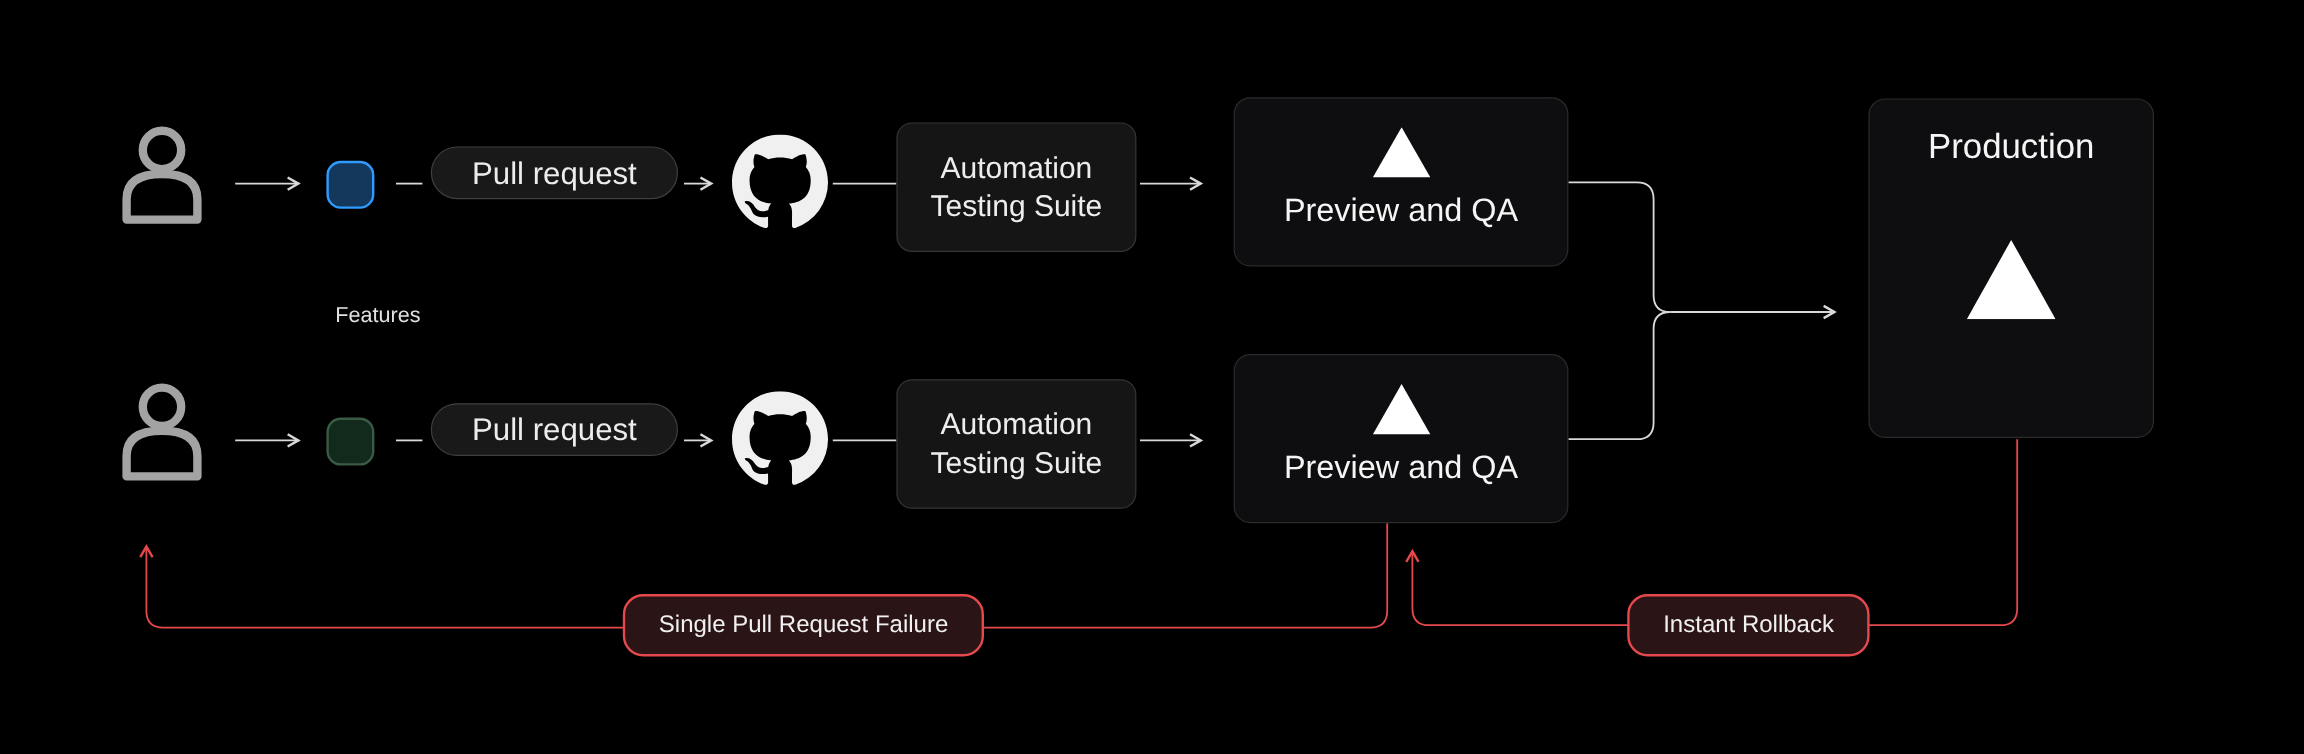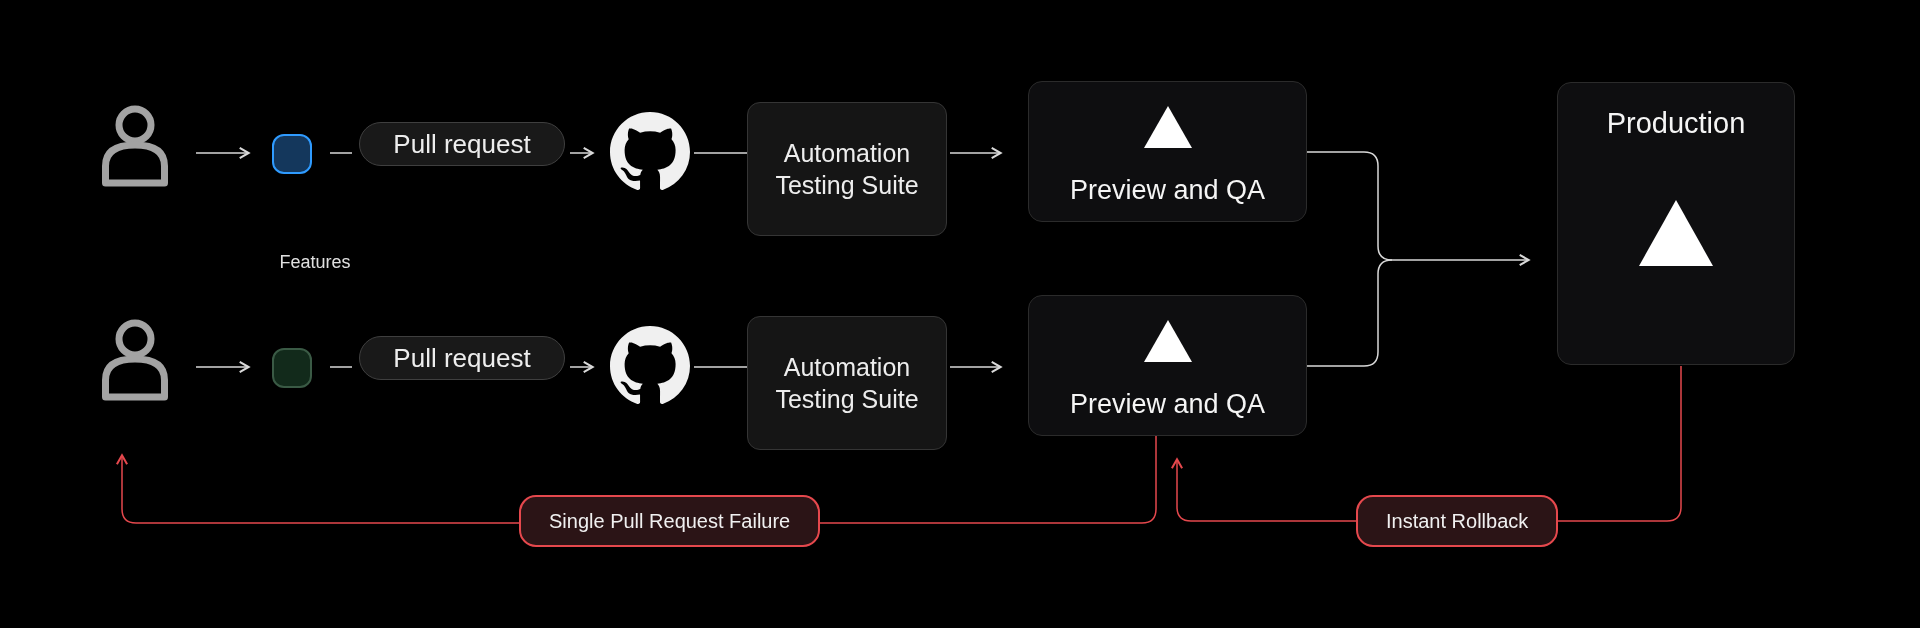--- a/index.html
+++ b/index.html
@@ -25,26 +25,26 @@
   .canvas{position:relative;width:1920px;height:628px;background:var(--background);overflow:hidden;}
   .canvas svg.connectors{position:absolute;left:0;top:0;z-index:1;}
   .node{position:absolute;z-index:2;box-sizing:border-box;display:flex;align-items:center;justify-content:center;}
   .person{width:70px;height:84px;}
   .branch-node{width:40px;height:40px;border-radius:12px;border:2.5px solid;}
   .branch-blue{background:var(--branch-blue-fill);border-color:var(--branch-blue-border);}
   .branch-green{background:var(--branch-green-fill);border-color:var(--branch-green-border);}
   .pr-pill{width:206px;height:44px;border-radius:31px;background:var(--pill-bg);
     border:1.5px solid var(--pill-border);color:var(--text);font-size:26px;}
   .github{width:80px;height:80px;}
-  .ats-box{width:200px;height:134px;border-radius:13px;background:var(--ats-bg);
+  .ats-box{width:200px;height:108px;border-radius:13px;background:var(--ats-bg);
     border:1px solid var(--ats-border);color:var(--text);font-size:25px;line-height:1.3;
     text-align:center;padding:0 14px;}
   .preview-box{width:279px;height:141px;border-radius:14px;background:var(--box-bg);
     border:1px solid var(--box-border);flex-direction:column;justify-content:flex-start;
-    color:#f5f5f5;font-size:27px;gap:15px;}
+    color:#f5f5f5;font-size:27px;}
   .preview-box .tri{margin-top:24px;}
   .preview-box .label{margin-top:12px;}
   .production-box{width:238px;height:283px;border-radius:14px;background:var(--box-bg);
     border:1px solid var(--box-border);flex-direction:column;justify-content:flex-start;
     color:#f5f5f5;font-size:29px;}
   .production-box .label{margin-top:24px;}
   .production-box .tri{margin-top:60px;}
   .features{color:#e0e0e0;font-size:18px;z-index:2;position:absolute;transform:translateX(-50%);margin-left:23px;}
   .red-pill{height:52px;border-radius:17px;background:var(--red-pill-bg);
     border:2px solid var(--red);color:#f0f0f0;font-size:20px;padding:12px 28px;z-index:3;}

